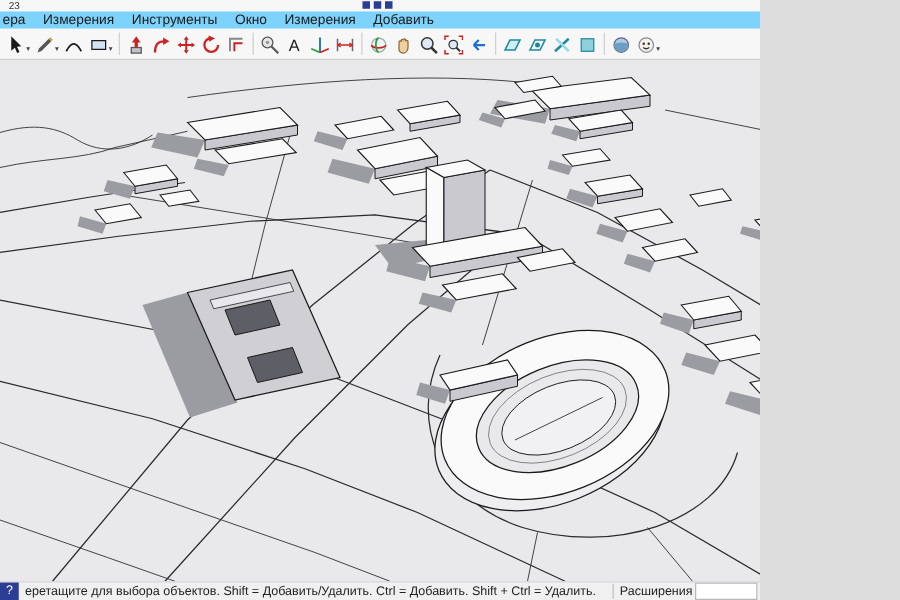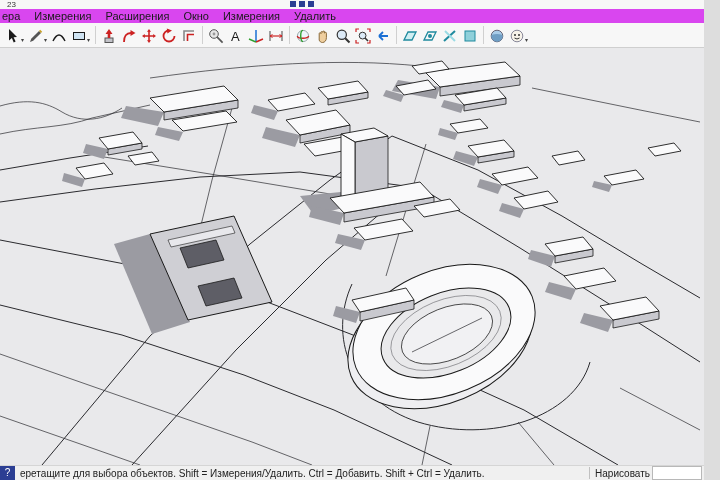--- a/index.html
+++ b/index.html
@@ -1,26 +1,26 @@
 <!DOCTYPE html>
 <html style="--viewport-bg: #e9e9eb; --roof: #fafafb; --wall: #c9c9cf; --shadow: #9b9ba2; --outline: #1a1a1a; --courtyard: #5e5e66; --chrome-bg: #f7f7f7; --accent-red: #cc2222; --accent-teal: #1f8a9e; --help-blue: #2b3e93;"><head>
 <meta charset="utf-8">
 <style>
   html,body{margin:0;padding:0;}
   body{font-family:"Liberation Sans", sans-serif; background:#ddd;}
-  .window{position:relative;width:704px;height:480px;background:#fff;overflow:hidden;}
+  .window{position:relative;width:608px;height:480px;background:#fff;overflow:hidden;}
 
   
   .titlebar{height:9px;background:#f7f7f7;display:flex;align-items:center;font-size:8px;color:#333;position:relative;}
   .titlebar .title{padding-left:7px;}
   .titlebar .badges{position:absolute;left:290px;top:1px;display:flex;gap:3px;}
   .titlebar .badges i{width:6px;height:6px;background:#2b3e93;display:block;}
 
   
-  .menubar{height:14px;background:#d946ef;display:flex;align-items:center;font-size:11px;color:#1a1a1a;}
+  .menubar{height:14px;background:#7dd3fc;display:flex;align-items:center;font-size:11px;color:#1a1a1a;}
   .menu-item{padding:0 7px;line-height:14px;cursor:default;}
   .menu-item:first-child{padding-left:2px;}
 
   
   .toolbar{height:24px;background:#f7f7f7;border-bottom:1px solid #cfcfcf;display:flex;align-items:center;padding-left:3px;}
   .tb-btn{display:inline-flex;align-items:flex-end;background:none;border:1px solid transparent;padding:1px;margin:0;height:21px;cursor:default;}
   .tb-btn svg{display:block;}
   .caret{font-size:6px;color:#444;line-height:8px;margin-left:0;}
   .tb-sep{width:1px;height:18px;background:#d0d0d0;margin:0 3px;}
 
@@ -58,24 +58,24 @@
     <span class="badges">
         <i></i>
         <i></i>
         <i></i>
       </span>
   </div>
 
   <div class="menubar">
       <span class="menu-item">ера</span>
       <span class="menu-item">Измерения</span>
-      <span class="menu-item">Расширения</span>
+      <span class="menu-item">Инструменты</span>
       <span class="menu-item">Окно</span>
       <span class="menu-item">Измерения</span>
-      <span class="menu-item">Удалить</span>
+      <span class="menu-item">Добавить</span>
     </div>
 
   <div class="toolbar">
       <button class="tb-btn">
         <svg viewBox="0 0 16 16" width="16" height="16">
           <path d="M4 1 L12 9 L8.6 9.3 L10.6 13.6 L8.7 14.4 L6.9 10.1 L4 12.6 Z" fill="#1a1a1a"></path>
         </svg>
         <span class="caret">▾</span>
       </button>
       <button class="tb-btn">
@@ -342,19 +342,19 @@
 
         <polygon class="shadow" points="336,258 360,264 356,275 333,268"></polygon>
         <polygon class="wall" points="360,264 414,252 414,261 360,273"></polygon>
         <polygon class="roof" points="352,252 406,240 414,252 360,264"></polygon>
       </g>
     </svg>
   </div>
 
   <div class="statusbar">
     <div class="help-btn">?</div>
-    <div class="hint">еретащите для выбора объектов. Shift = Измерения/Удалить. Ctrl = Добавить. Shift + Ctrl = Удалить.</div>
+    <div class="hint">еретащите для выбора объектов. Shift = Добавить/Удалить. Ctrl = Добавить. Shift + Ctrl = Удалить.</div>
     <div class="sb-sep"></div>
-    <div class="meas-label">Нарисовать</div>
+    <div class="meas-label">Расширения</div>
     <input class="meas-input" readonly="" value="" style="">
   </div>
 
 </div>
 
 </body></html>

